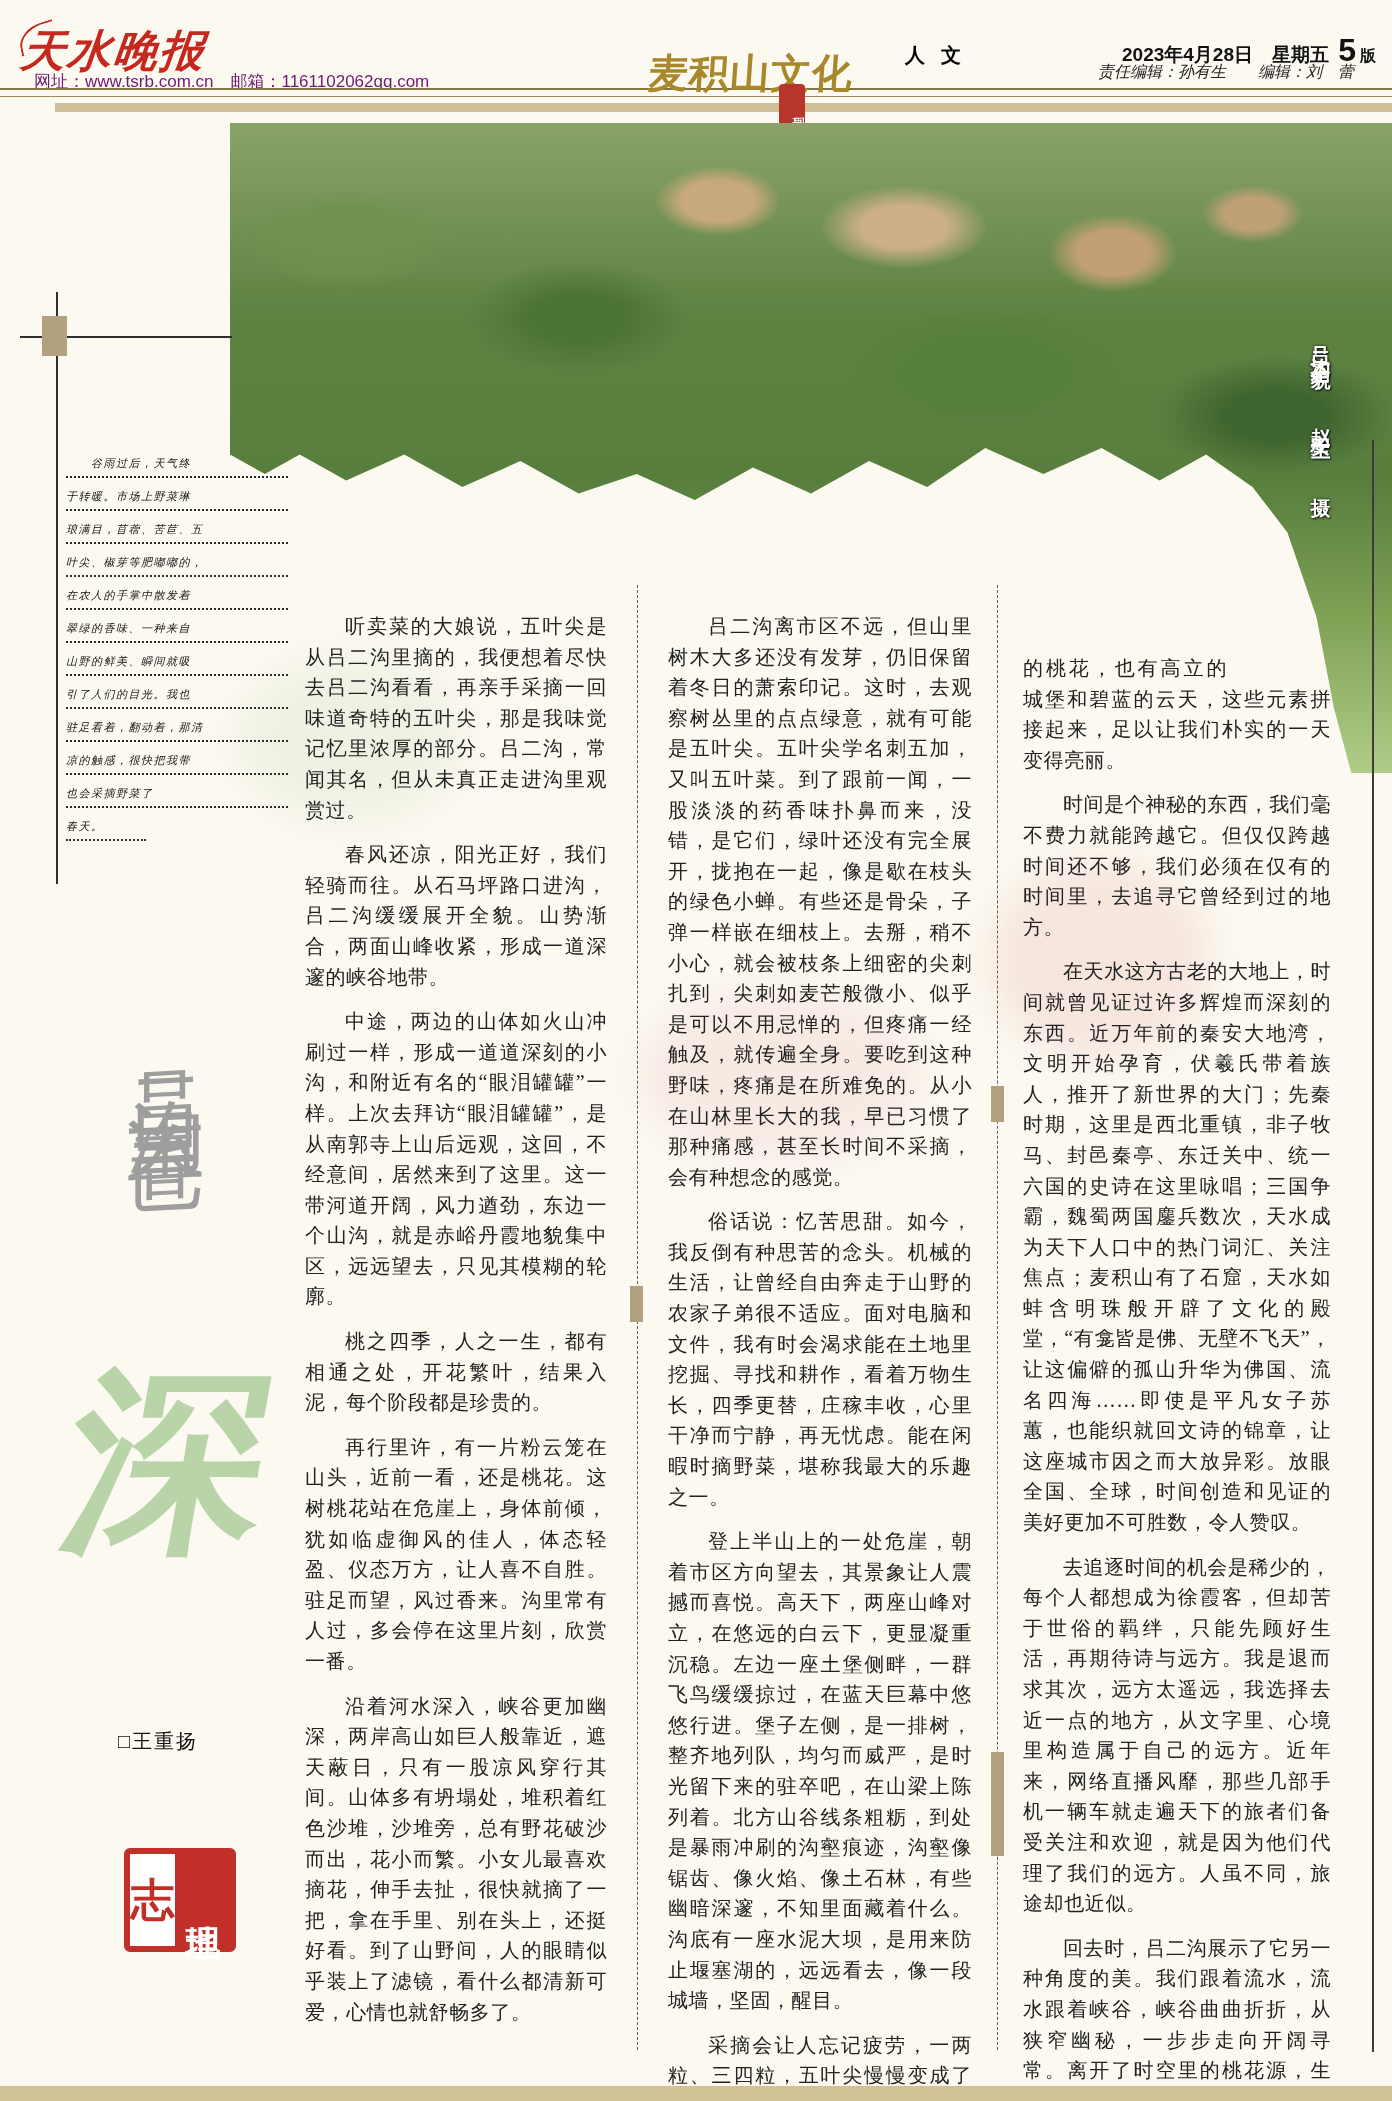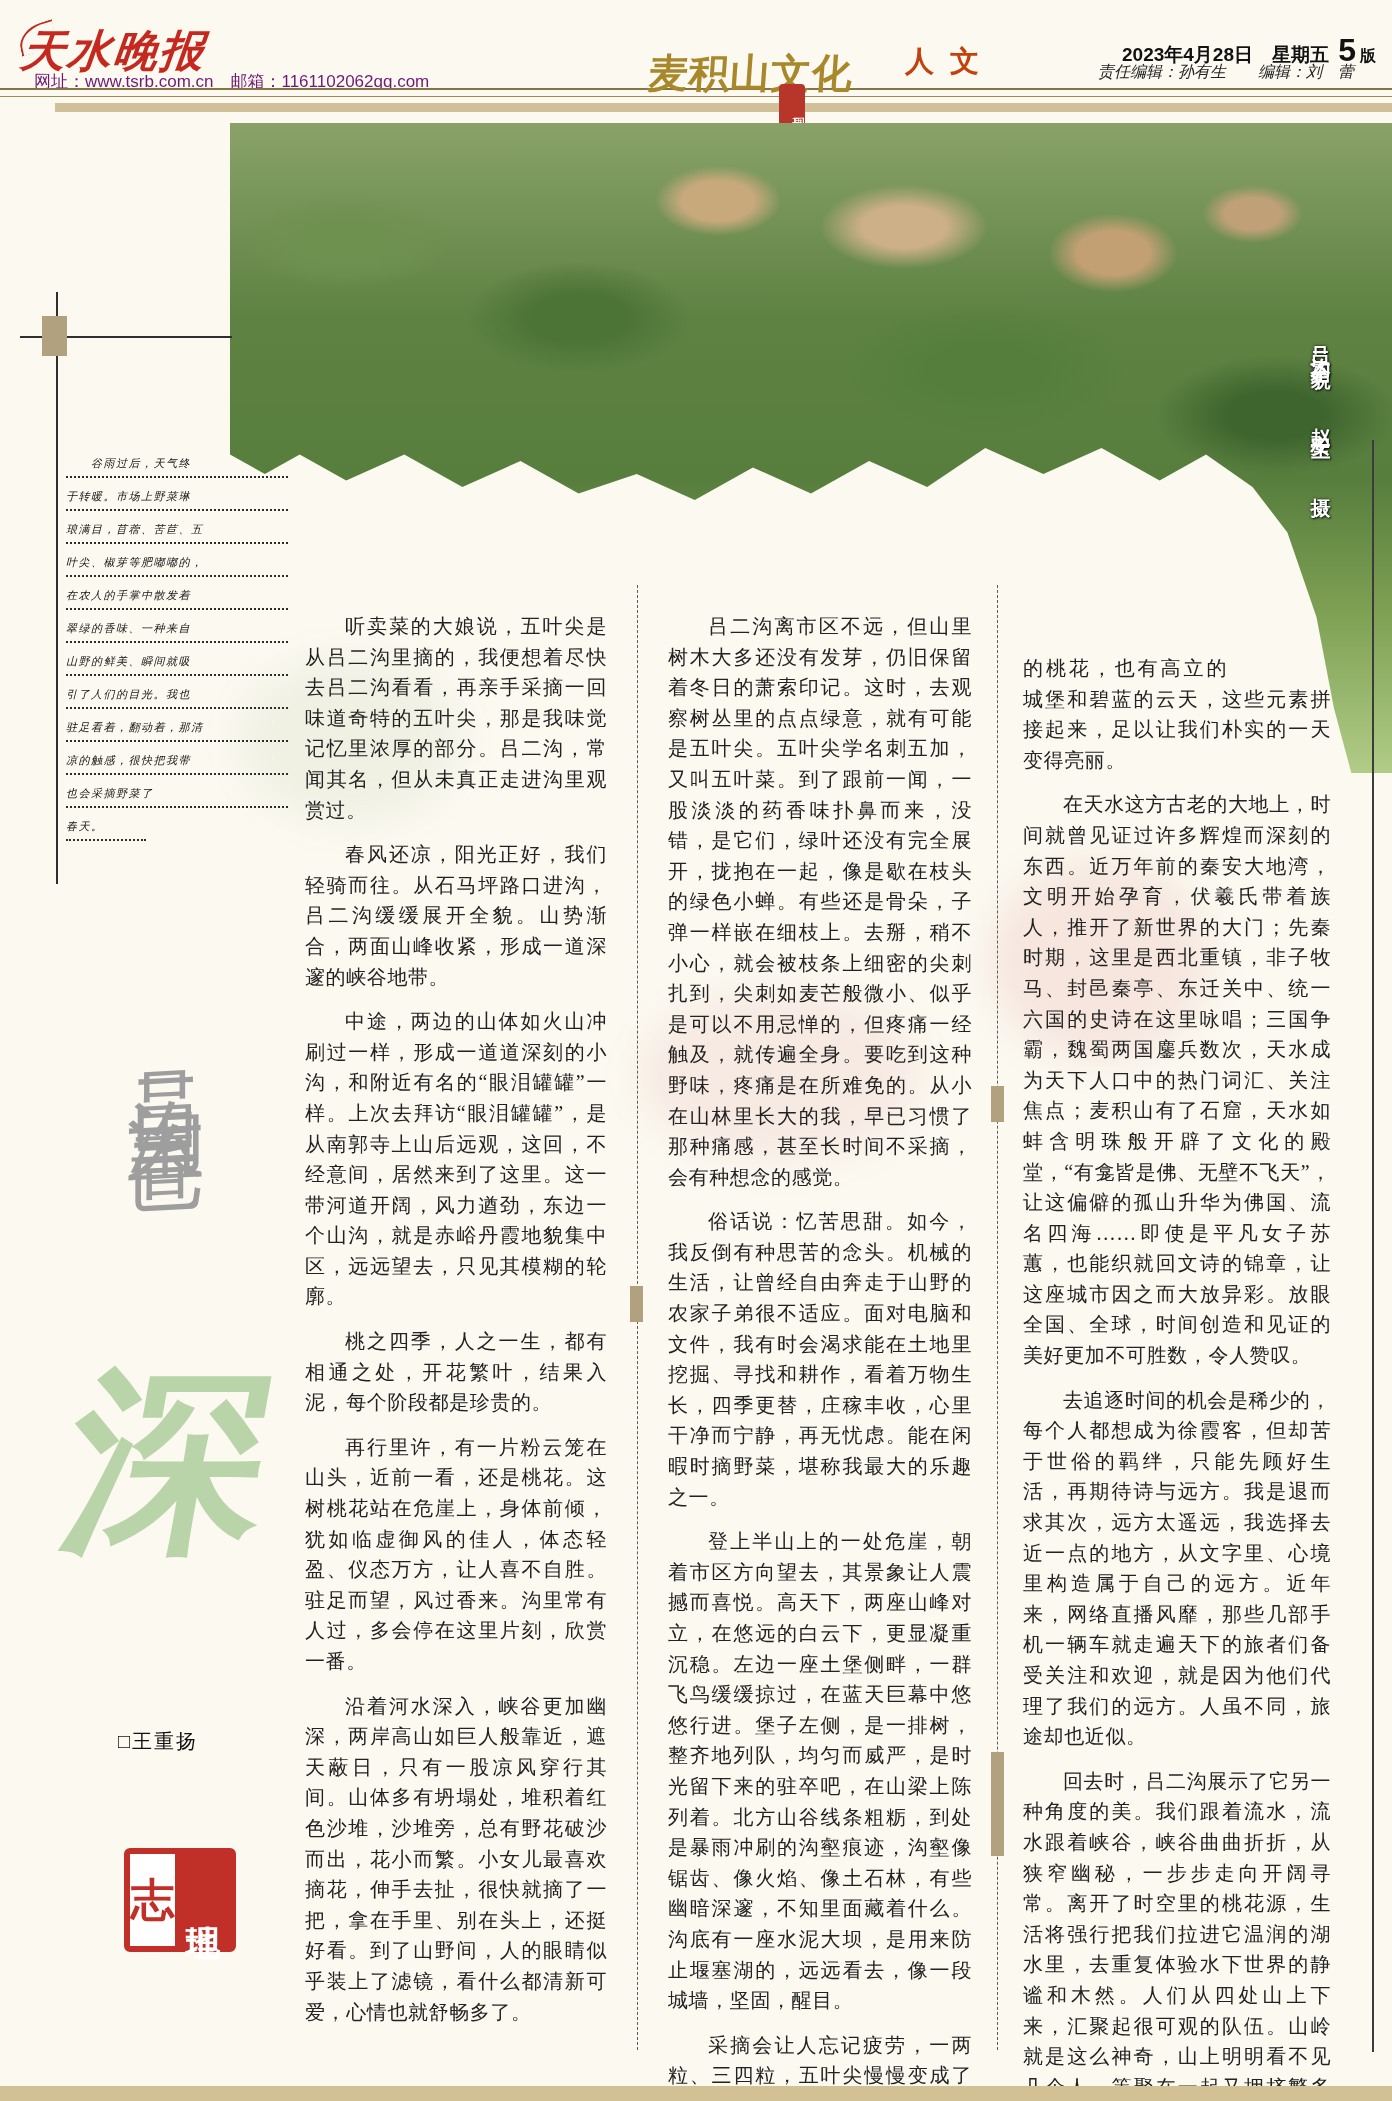--- a/index.html
+++ b/index.html
@@ -17,21 +17,21 @@
   .contact{left:34px;top:70px;font-family:"Liberation Sans",sans-serif;
         font-weight:normal;font-size:17px;color:#701a75;letter-spacing:0;}
   .rule-a{left:0;top:88px;width:1392px;height:2px;background:#857545;}
   .rule-b{left:0;top:96px;width:1392px;height:1px;background:#9c8c5c;}
   .tan-strip-top{left:55px;top:103px;width:1337px;height:9px;background:#cfc09a;}
   .masthead{left:648px;top:46px;font-size:40px;font-weight:bold;color:#a9882c;
         letter-spacing:1px;transform:skewX(-4deg);font-family:"DejaVu Serif",serif;}
   .weekly-seal{left:779px;top:84px;width:26px;height:42px;background:#b8352a;border-radius:4px;
         color:#fff;font-size:13px;line-height:1.1;writing-mode:vertical-rl;
         text-align:center;padding-top:3px;box-sizing:border-box;}
-  .section-tag{left:905px;top:42px;font-size:29px;font-weight:bold;color:#c2410c;letter-spacing:16px;}
+  .section-tag{left:905px;top:42px;font-size:20px;font-weight:bold;color:#000000;letter-spacing:16px;}
   .dateline{left:1122px;top:32px;font-size:19px;font-weight:bold;color:#111;
         font-family:"Liberation Sans",sans-serif;white-space:nowrap;}
   .page-no{font-size:32px;font-weight:bold;padding:0 4px;}
   .page-no-suffix{font-size:16px;}
   .editors{left:1098px;top:62px;font-size:16px;font-style:italic;color:#222;white-space:nowrap;}
 
   
   .photo{left:230px;top:123px;width:1162px;height:650px;
     background:
       radial-gradient(ellipse 90px 50px at 42% 12%, #c8a97c 40%, transparent 70%),
@@ -172,19 +172,20 @@
 <div class="abs col col2">
     <p>吕二沟离市区不远，但山里树木大多还没有发芽，仍旧保留着冬日的萧索印记。这时，去观察树丛里的点点绿意，就有可能是五叶尖。五叶尖学名刺五加，又叫五叶菜。到了跟前一闻，一股淡淡的药香味扑鼻而来，没错，是它们，绿叶还没有完全展开，拢抱在一起，像是歇在枝头的绿色小蝉。有些还是骨朵，子弹一样嵌在细枝上。去掰，稍不小心，就会被枝条上细密的尖刺扎到，尖刺如麦芒般微小、似乎是可以不用忌惮的，但疼痛一经触及，就传遍全身。要吃到这种野味，疼痛是在所难免的。从小在山林里长大的我，早已习惯了那种痛感，甚至长时间不采摘，会有种想念的感觉。</p>
     <p>俗话说：忆苦思甜。如今，我反倒有种思苦的念头。机械的生活，让曾经自由奔走于山野的农家子弟很不适应。面对电脑和文件，我有时会渴求能在土地里挖掘、寻找和耕作，看着万物生长，四季更替，庄稼丰收，心里干净而宁静，再无忧虑。能在闲暇时摘野菜，堪称我最大的乐趣之一。</p>
     <p>登上半山上的一处危崖，朝着市区方向望去，其景象让人震撼而喜悦。高天下，两座山峰对立，在悠远的白云下，更显凝重沉稳。左边一座土堡侧畔，一群飞鸟缓缓掠过，在蓝天巨幕中悠悠行进。堡子左侧，是一排树，整齐地列队，均匀而威严，是时光留下来的驻卒吧，在山梁上陈列着。北方山谷线条粗粝，到处是暴雨冲刷的沟壑痕迹，沟壑像锯齿、像火焰、像土石林，有些幽暗深邃，不知里面藏着什么。沟底有一座水泥大坝，是用来防止堰塞湖的，远远看去，像一段城墙，坚固，醒目。</p>
     <p>采摘会让人忘记疲劳，一两粒、三四粒，五叶尖慢慢变成了一堆。当我正在一堆尖刺旁慢慢收获时，小女儿忽然说：“爸爸，给，我摘了一大把，刺扎得我手疼，你们小心点。”我哈哈大笑起来，没想到，五岁的她，也会采摘野菜了，只要有点耐心，还是有些成效的。</p>
     <p>平心而论，吕二沟的确让人感到意外和惊喜。不走进来，我一直以为，这里只是一个普普通通的沟壑，没必要去拜访。毕竟，在广阔的陇原大地上，沟壑是最不稀缺的资源，我们大多数人都从沟壑里生长，并努力脱离它们的阻挡。但吕二沟并不寻常，这里有险绝的峡谷，“眼泪罐罐”的奇观，有悠长的流水，有烂漫</p>
   </div>
 <div class="abs col col3">
   <div class="photo-notch"></div>
 <p class="no-indent">的桃花，也有高立的城堡和碧蓝的云天，这些元素拼接起来，足以让我们朴实的一天变得亮丽。</p>
+    <p>时间是个神秘的东西，我们毫不费力就能跨越它。但仅仅跨越时间还不够，我们必须在仅有的时间里，去追寻它曾经到过的地方。</p>
     <p>在天水这方古老的大地上，时间就曾见证过许多辉煌而深刻的东西。近万年前的秦安大地湾，文明开始孕育，伏羲氏带着族人，推开了新世界的大门；先秦时期，这里是西北重镇，非子牧马、封邑秦亭、东迁关中、统一六国的史诗在这里咏唱；三国争霸，魏蜀两国鏖兵数次，天水成为天下人口中的热门词汇、关注焦点；麦积山有了石窟，天水如蚌含明珠般开辟了文化的殿堂，“有龛皆是佛、无壁不飞天”，让这偏僻的孤山升华为佛国、流名四海……即使是平凡女子苏蕙，也能织就回文诗的锦章，让这座城市因之而大放异彩。放眼全国、全球，时间创造和见证的美好更加不可胜数，令人赞叹。</p>
     <p>去追逐时间的机会是稀少的，每个人都想成为徐霞客，但却苦于世俗的羁绊，只能先顾好生活，再期待诗与远方。我是退而求其次，远方太遥远，我选择去近一点的地方，从文字里、心境里构造属于自己的远方。近年来，网络直播风靡，那些几部手机一辆车就走遍天下的旅者们备受关注和欢迎，就是因为他们代理了我们的远方。人虽不同，旅途却也近似。</p>
     <p>回去时，吕二沟展示了它另一种角度的美。我们跟着流水，流水跟着峡谷，峡谷曲曲折折，从狭窄幽秘，一步步走向开阔寻常。离开了时空里的桃花源，生活将强行把我们拉进它温润的湖水里，去重复体验水下世界的静谧和木然。人们从四处山上下来，汇聚起很可观的队伍。山岭就是这么神奇，山上明明看不见几个人，等聚在一起又拥挤繁多起来，或许这才算是草木皆兵。</p>
     <p>春已暮，但春不老。吕二沟，当地人称女儿沟。在吕二沟深处，我们找回了错过的春光，也摘回了多年前的甘苦。时间如流水般从我们身边淌过，吕二沟的四季，都值得我们去走进，去捡拾不一样的美好。</p>
   </div>
 
 <div class="abs tan-strip-bottom"></div>
 
 </body></html>

